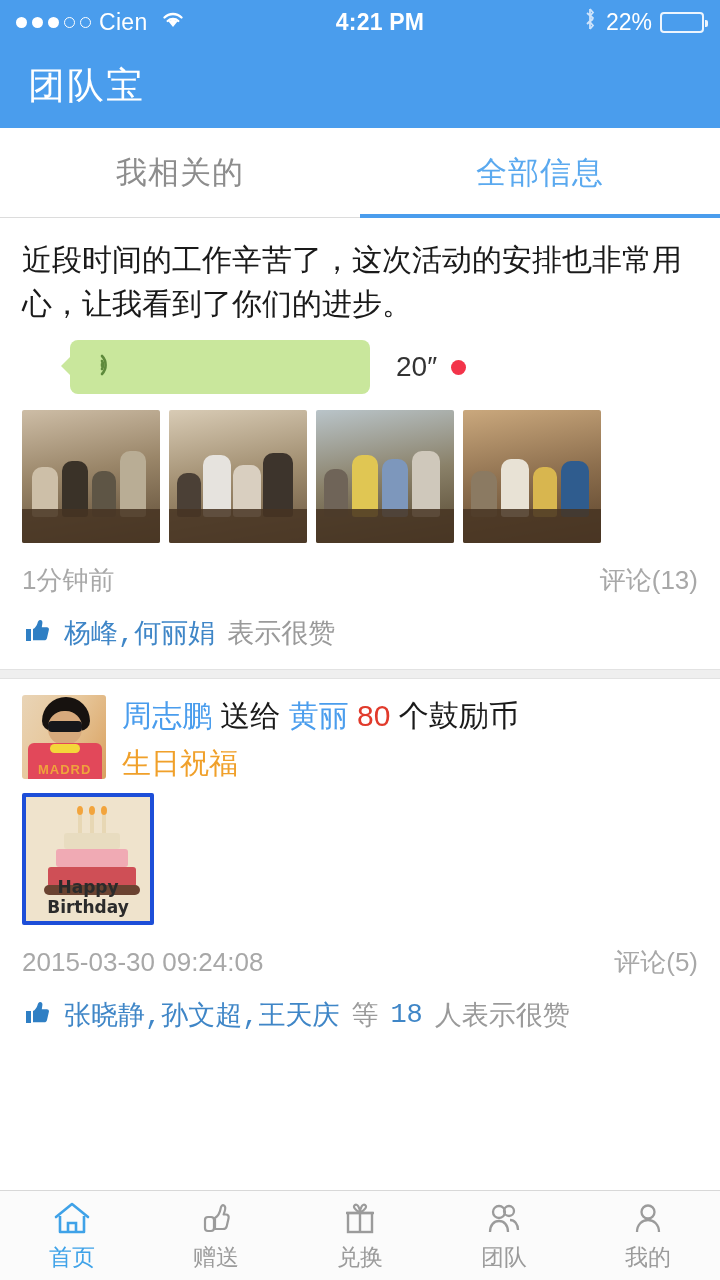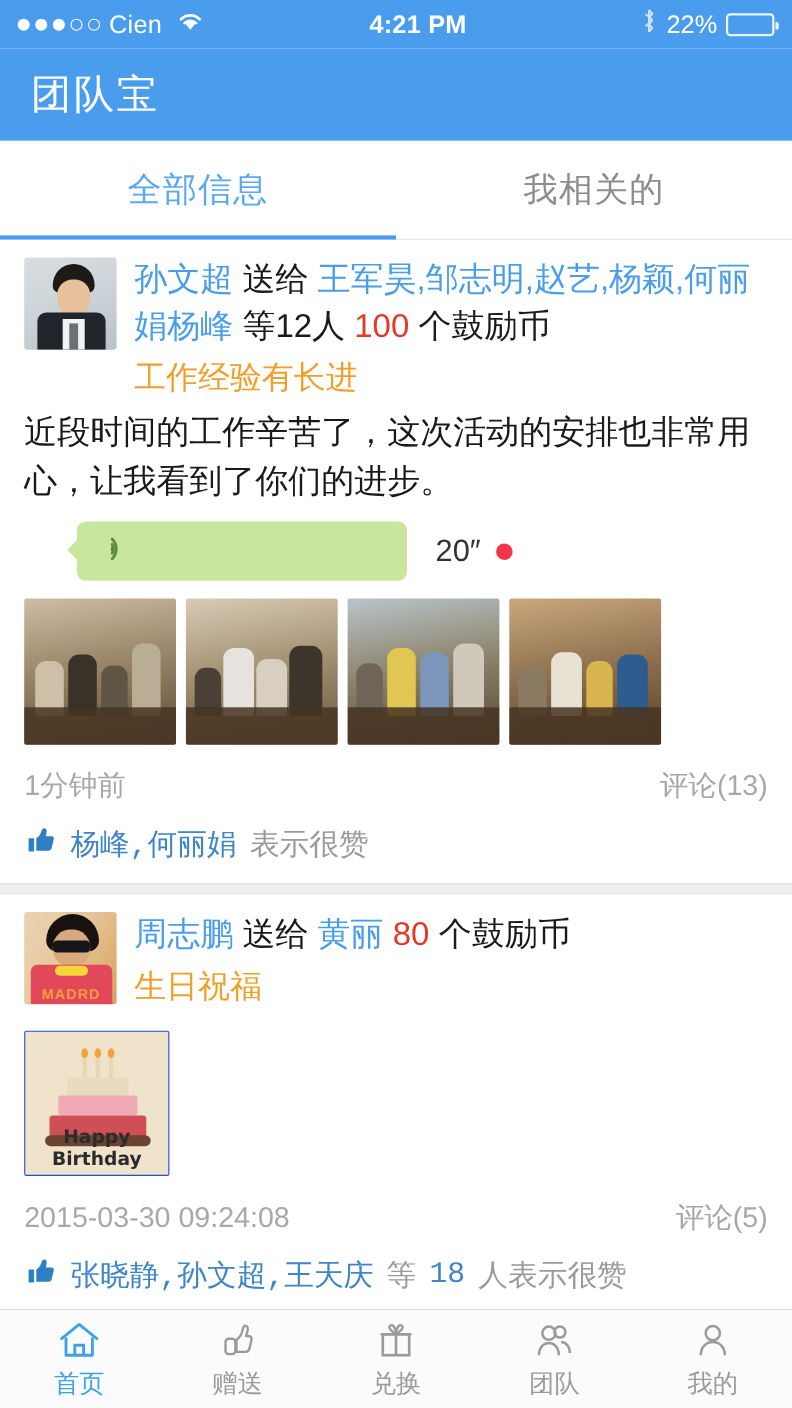--- a/index.html
+++ b/index.html
@@ -117,22 +117,22 @@
   .thumbs{ display:flex; gap:9px; padding:16px 22px 0 22px; }
   .thumb{ width:138px; height:133px; border-radius:2px; overflow:hidden; position:relative; background:#6e6153; }
   .t1{ background:linear-gradient(170deg,#cdbda6 0%,#9a8669 45%,#5d4b35 100%); }
   .t2{ background:linear-gradient(170deg,#d8cbb5 0%,#a08d6f 50%,#6b5740 100%); }
   .t3{ background:linear-gradient(170deg,#b9c4c9 0%,#8a8169 50%,#55462f 100%); }
   .t4{ background:linear-gradient(170deg,#caa87d 0%,#8d6f4e 50%,#59422b 100%); }
   .fig{ position:absolute; bottom:26px; border-radius:10px 10px 3px 3px; }
   .desk{ position:absolute; left:0; right:0; bottom:0; height:34px; background:rgba(70,52,34,.85); }
 
   .single-img{
-    margin:16px 22px 0 22px; width:132px; height:132px; border-radius:2px;
-    background:#efe3cc; position:relative; overflow:hidden; border:1px solid #1d4ed8;
+    margin:6px 22px 0 22px; width:132px; height:132px; border-radius:2px;
+    background:#efe3cc; position:relative; overflow:hidden; border:4px solid #1d4ed8;
   }
   .cake-plate{ position:absolute; left:18px; bottom:26px; width:96px; height:10px; background:#6b4331; border-radius:5px;}
   .cake-l1{ position:absolute; left:22px; bottom:34px; width:88px; height:20px; background:#cf4f56; border-radius:3px;}
   .cake-l2{ position:absolute; left:30px; bottom:54px; width:72px; height:18px; background:#f0aab4; border-radius:3px;}
   .cake-l3{ position:absolute; left:38px; bottom:72px; width:56px; height:16px; background:#e8dcc0; border-radius:3px;}
   .candle{ position:absolute; bottom:88px; width:4px; height:18px; background:#e7d7b4;}
   .flame{ position:absolute; bottom:106px; width:6px; height:9px; background:#f2a43c; border-radius:50% 50% 50% 50%;}
   .hb-text{ position:absolute; left:0; right:0; bottom:4px; text-align:center; font-size:17px; color:#2b2b2b; font-weight:bold; font-family:"DejaVu Sans",sans-serif;}
 
   .meta-row{
@@ -194,51 +194,31 @@
       <span class="batt-fill" id="batt-fill" style="width:22%"></span>
     </span>
   </div>
 </div>
 
 <div class="navbar">
   <div class="nav-title">团队宝</div>
 </div>
 
 <div class="tabs">
+  <div class="tab">
+    <span>我相关的</span>
+  </div>
   <div class="tab active">
     <span>全部信息</span>
   </div>
-  <div class="tab">
-    <span>我相关的</span>
-  </div>
 </div>
 
 <div class="feed">
 
   <div class="post">
-    <div class="post-top">
-      <div class="avatar av1">
-        <span class="hair"></span>
-          <span class="face"></span>
-        <span class="suit"></span>
-          <span class="shirt"></span>
-          <span class="tie"></span>
-      </div>
-      <div class="post-head">
-        <div class="headline">
-          <span class="who">孙文超</span>
-          <span>送给</span>
-          <span class="recv">王军昊,邹志明,赵艺,杨颖,何丽娟杨峰</span>
-          <span>等12人</span>
-          <span class="amount">100</span>
-          <span>个鼓励币</span>
-        </div>
-        <div class="post-title">工作经验有长进</div>
-      </div>
-    </div>
 
     <div class="post-body">近段时间的工作辛苦了，这次活动的安排也非常用心，让我看到了你们的进步。</div>
 
     <div class="voice-row">
       <div class="bubble">
         <span>
           <svg width="34" height="34" viewBox="0 0 34 34">
             <path d="M10 8 a13 13 0 0 1 0 18" stroke="#5e8a3c" stroke-width="2.6" fill="none" stroke-linecap="round"></path>
             <path d="M10 13 a8 8 0 0 1 0 8" stroke="#5e8a3c" stroke-width="2.6" fill="none" stroke-linecap="round"></path>
             <path d="M10 16.2 a3.4 3.4 0 0 1 0 1.6" stroke="#5e8a3c" stroke-width="2.6" fill="none" stroke-linecap="round"></path>

